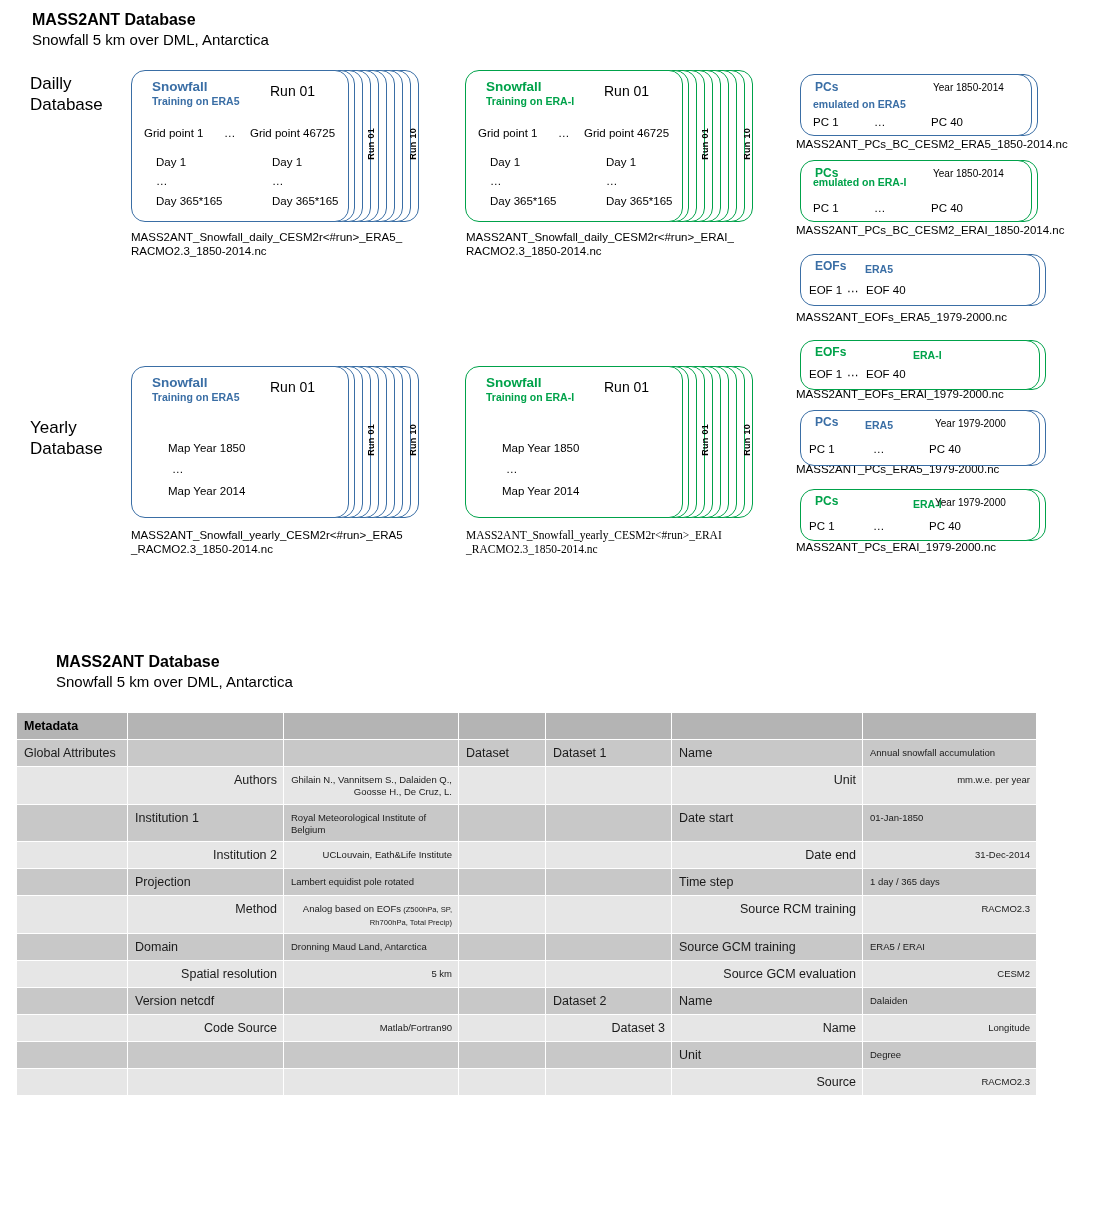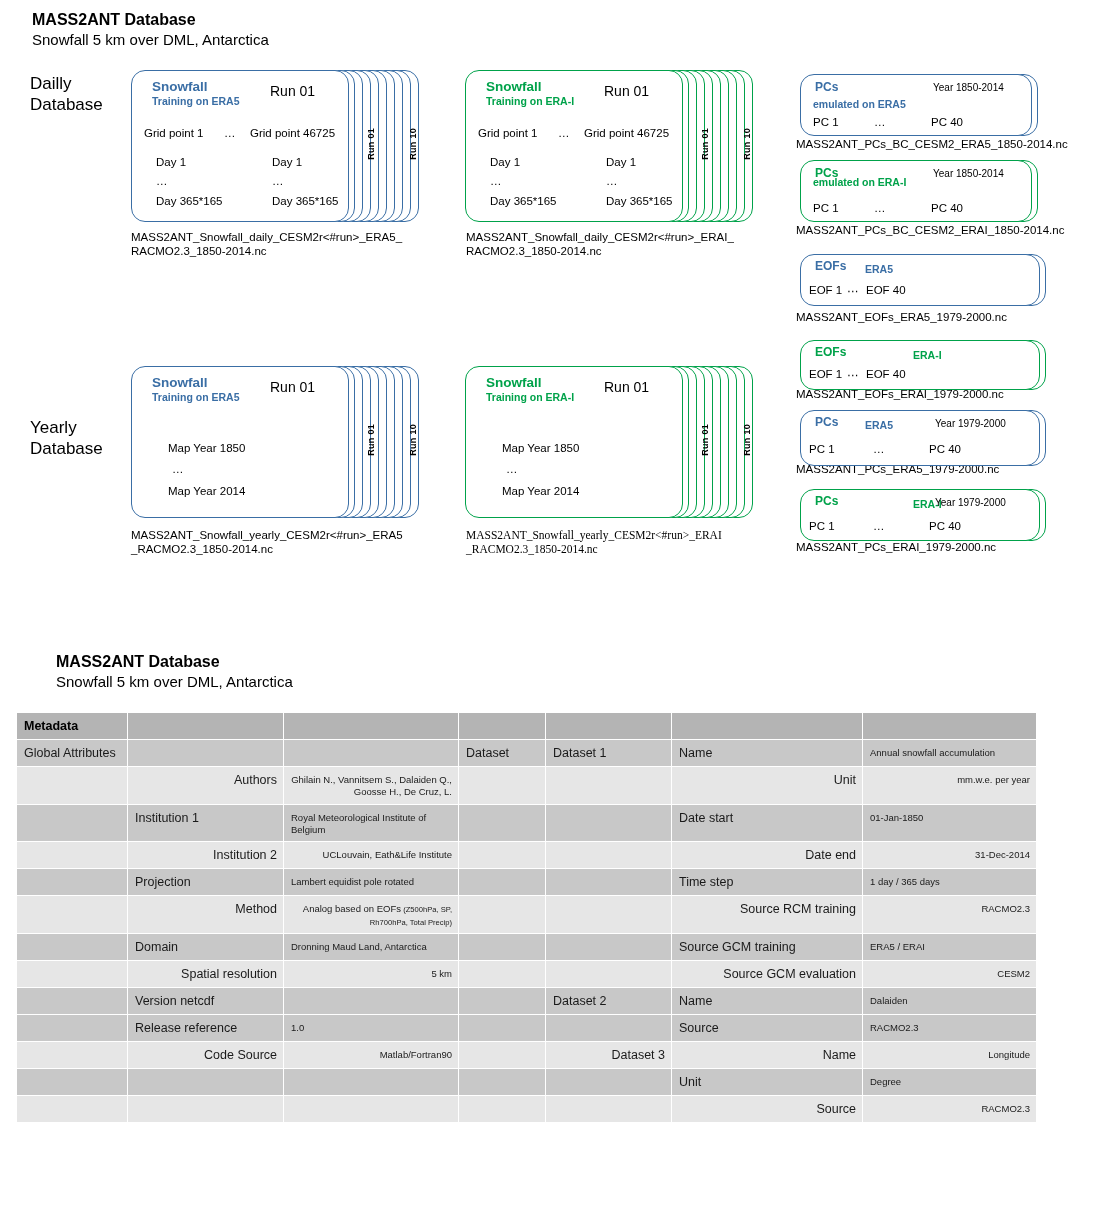--- a/index.html
+++ b/index.html
@@ -481,29 +481,20 @@
         <tr>
           <td class="sh-mid"></td>
           <td class="sh-mid">Version netcdf</td>
           <td class="sh-mid val"></td>
           <td class="sh-mid"></td>
           <td class="sh-mid">Dataset 2</td>
           <td class="sh-mid">Name</td>
           <td class="sh-mid val">Dalaiden</td>
         </tr>
         <tr>
-          <td class="sh-mid"></td>
-          <td class="sh-mid">Release reference</td>
-          <td class="sh-mid val">1.0</td>
-          <td class="sh-mid"></td>
-          <td class="sh-mid"></td>
-          <td class="sh-mid">Source</td>
-          <td class="sh-mid val">RACMO2.3</td>
-        </tr>
-        <tr>
           <td class="sh-light"></td>
           <td class="sh-light">Code Source</td>
           <td class="sh-light val">Matlab/Fortran90</td>
           <td class="sh-light"></td>
           <td class="sh-light">Dataset 3</td>
           <td class="sh-light">Name</td>
           <td class="sh-light val">Longitude</td>
         </tr>
         <tr>
           <td class="sh-mid"></td>

